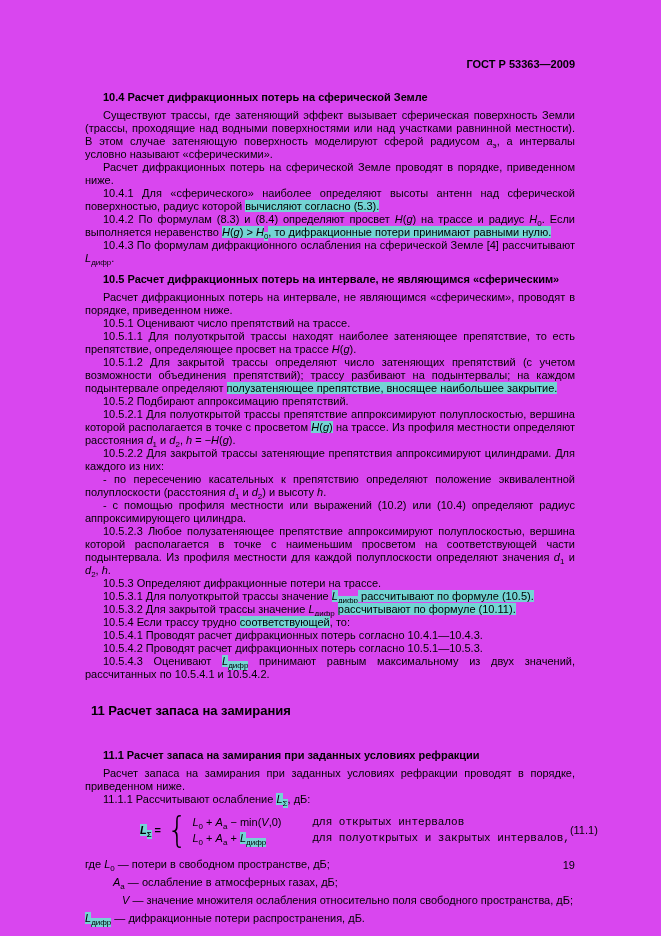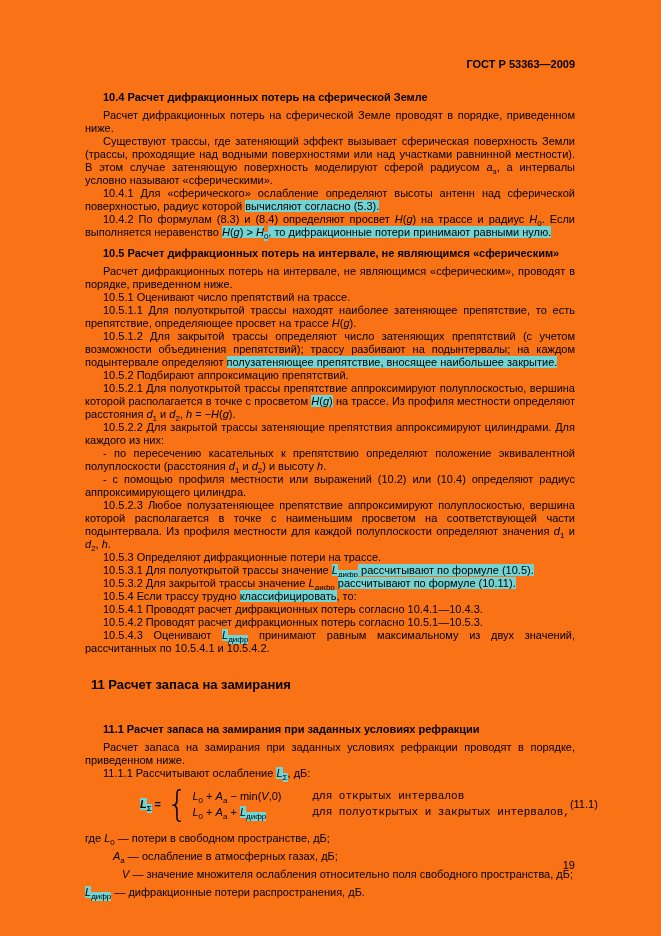--- a/index.html
+++ b/index.html
@@ -1,18 +1,18 @@
 <!DOCTYPE html>
 <html lang="ru" style="--hl: #74d4d4;"><head>
 <meta charset="utf-8">
 <style>
   * { box-sizing: border-box; }
   html, body { margin: 0; padding: 0; background: #d9d9d9; }
   .page {
-    width: 661px; height: 936px; margin: 0 auto; background: #f97316;
+    width: 661px; height: 936px; margin: 0 auto; background: #d946ef;
     position: relative; padding: 58px 86px 0 85px;
     font-family: "Liberation Sans", sans-serif;
     font-size: 11px; line-height: 13px; color: #000;
   }
   .doc-header { text-align: right; font-weight: bold; margin-bottom: 20px; }
   .para { text-align: justify; text-indent: 18px; }
   .h3 { font-weight: bold; text-indent: 18px; text-align: justify; margin: 8px 0 5px; }
   .chapter { font-weight: bold; font-size: 13px; line-height: 16px; text-indent: 6px; margin: 22px 0 30px; }
   .where { text-align: justify; margin-bottom: 5px; }
   .where.lvl1 { margin-left: 28px; }
@@ -32,39 +32,40 @@
 </style>
 </head>
 <body>
 
 <div class="page">
   <div class="doc-header">
     <span>ГОСТ Р 53363—2009</span>
   </div>
   <div>
       <div class="h3">10.4 Расчет дифракционных потерь на сферической Земле</div>
+      <div class="para"><span>Существуют трассы, где затеняющий эффект вызывает сферическая поверхность Земли (трассы, проходящие над водными поверхностями или над участками равнинной местности). В этом случае затеняющую поверхность моделируют сферой радиусом </span><span class="it">a</span><sub>э</sub><span>, а интервалы условно называют «сферическими».</span></div>
       <div class="para"><span>Расчет дифракционных потерь на сферической Земле проводят в порядке, приведенном ниже.</span></div>
-      <div class="para"><span>Существуют трассы, где затеняющий эффект вызывает сферическая поверхность Земли (трассы, проходящие над водными поверхностями или над участками равнинной местности). В этом случае затеняющую поверхность моделируют сферой радиусом </span><span class="it">a</span><sub>э</sub><span>, а интервалы условно называют «сферическими».</span></div>
-      <div class="para"><span>10.4.1 Для «сферического» ослабление определяют высоты антенн над сферической поверхностью, радиус которой </span><span class="hl">вычисляют согласно (5.3).</span></div>
+      <div class="para"><span>10.4.1 Для «сферического» наиболее определяют высоты антенн над сферической поверхностью, радиус которой </span><span class="hl">вычисляют согласно (5.3).</span></div>
       <div class="para"><span>10.4.2 По формулам (8.3) и (8.4) определяют просвет </span><span class="it">H</span><span>(</span><span class="it">g</span><span>) на трассе и радиус </span><span class="it">H</span><sub>0</sub><span>. Если выполняется неравенство </span><span class="it hl">H</span><span class="hl">(</span><span class="it hl">g</span><span class="hl">) &gt; </span><span class="it hl">H</span><sub class="hl">0</sub><span class="hl">, то дифракционные потери принимают равными нулю.</span></div>
+      <div class="para"><span>10.4.3 По формулам дифракционного ослабления на сферической Земле [4] рассчитывают </span><span class="it">L</span><sub>дифр</sub><span>.</span></div>
       <div class="h3">10.5 Расчет дифракционных потерь на интервале, не являющимся «сферическим»</div>
       <div class="para"><span>Расчет дифракционных потерь на интервале, не являющимся «сферическим», проводят в порядке, приведенном ниже.</span></div>
       <div class="para"><span>10.5.1 Оценивают число препятствий на трассе.</span></div>
       <div class="para"><span>10.5.1.1 Для полуоткрытой трассы находят наиболее затеняющее препятствие, то есть препятствие, определяющее просвет на трассе </span><span class="it">H</span><span>(</span><span class="it">g</span><span>).</span></div>
       <div class="para"><span>10.5.1.2 Для закрытой трассы определяют число затеняющих препятствий (с учетом возможности объединения препятствий); трассу разбивают на подынтервалы; на каждом подынтервале определяют </span><span class="hl">полузатеняющее препятствие, вносящее наибольшее закрытие.</span></div>
       <div class="para"><span>10.5.2 Подбирают аппроксимацию препятствий.</span></div>
       <div class="para"><span>10.5.2.1 Для полуоткрытой трассы препятствие аппроксимируют полуплоскостью, вершина которой располагается в точке с просветом </span><span class="it hl">H</span><span class="hl">(</span><span class="it hl">g</span><span class="hl">)</span><span> на трассе. Из профиля местности определяют расстояния </span><span class="it">d</span><sub>1</sub><span> и </span><span class="it">d</span><sub>2</sub><span>, </span><span class="it">h</span><span> = −</span><span class="it">H</span><span>(</span><span class="it">g</span><span>).</span></div>
       <div class="para"><span>10.5.2.2 Для закрытой трассы затеняющие препятствия аппроксимируют цилиндрами. Для каждого из них:</span></div>
       <div class="para"><span>- по пересечению касательных к препятствию определяют положение эквивалентной полуплоскости (расстояния </span><span class="it">d</span><sub>1</sub><span> и </span><span class="it">d</span><sub>2</sub><span>) и высоту </span><span class="it">h</span><span>.</span></div>
       <div class="para"><span>- с помощью профиля местности или выражений (10.2) или (10.4) определяют радиус аппроксимирующего цилиндра.</span></div>
       <div class="para"><span>10.5.2.3 Любое полузатеняющее препятствие аппроксимируют полуплоскостью, вершина которой располагается в точке с наименьшим просветом на соответствующей части подынтервала. Из профиля местности для каждой полуплоскости определяют значения </span><span class="it">d</span><sub>1</sub><span> и </span><span class="it">d</span><sub>2</sub><span>, </span><span class="it">h</span><span>.</span></div>
       <div class="para"><span>10.5.3 Определяют дифракционные потери на трассе.</span></div>
       <div class="para"><span>10.5.3.1 Для полуоткрытой трассы значение </span><span class="it hl">L</span><sub class="hl">дифр</sub><span class="hl"> рассчитывают по формуле (10.5).</span></div>
       <div class="para"><span>10.5.3.2 Для закрытой трассы значение </span><span class="it">L</span><sub>дифр</sub><span> </span><span class="hl">рассчитывают по формуле (10.11).</span></div>
-      <div class="para"><span>10.5.4 Если трассу трудно </span><span class="hl">классифицировать</span><span>, то:</span></div>
+      <div class="para"><span>10.5.4 Если трассу трудно </span><span class="hl">соответствующей</span><span>, то:</span></div>
       <div class="para"><span>10.5.4.1 Проводят расчет дифракционных потерь согласно 10.4.1—10.4.3.</span></div>
       <div class="para"><span>10.5.4.2 Проводят расчет дифракционных потерь согласно 10.5.1—10.5.3.</span></div>
       <div class="para"><span>10.5.4.3 Оценивают </span><span class="it hl">L</span><sub class="hl">дифр</sub><span> принимают равным максимальному из двух значений, рассчитанных по 10.5.4.1 и 10.5.4.2.</span></div>
       <div class="chapter">11 Расчет запаса на замирания</div>
       <div class="h3">11.1 Расчет запаса на замирания при заданных условиях рефракции</div>
       <div class="para"><span>Расчет запаса на замирания при заданных условиях рефракции проводят в порядке, приведенном ниже.</span></div>
       <div class="para"><span>11.1.1 Рассчитывают ослабление </span><span class="it hl">L</span><sub class="hl">Σ</sub><span>, дБ:</span></div>
       <div class="formula">
         <div class="f-lhs" style="display: inline; font-weight: bold;"><span class="it hl">L</span><sub class="hl">Σ</sub><span> = </span></div>
         <span class="f-brace">{</span>

